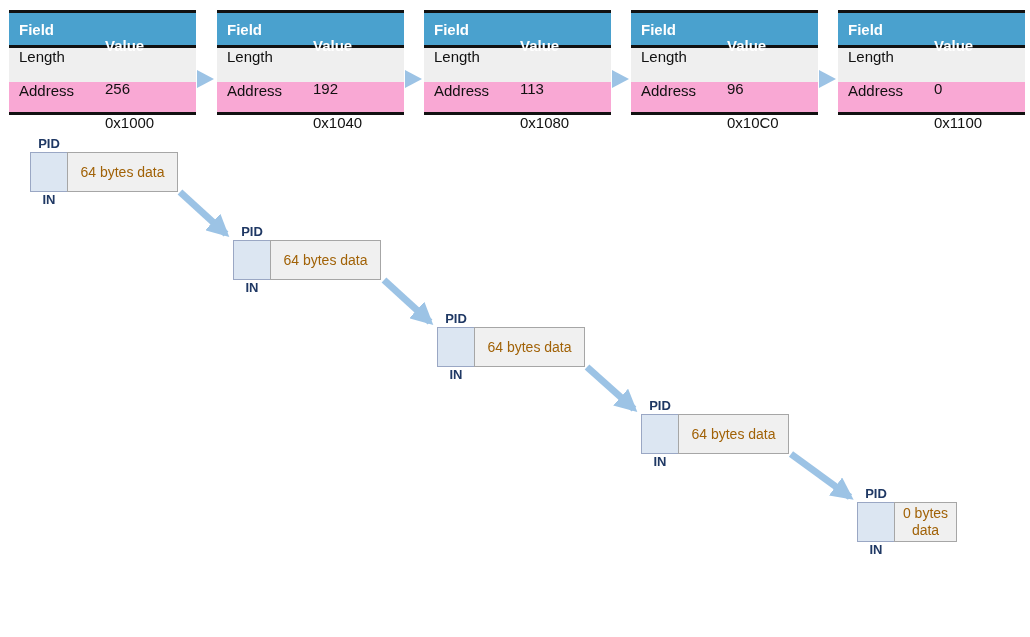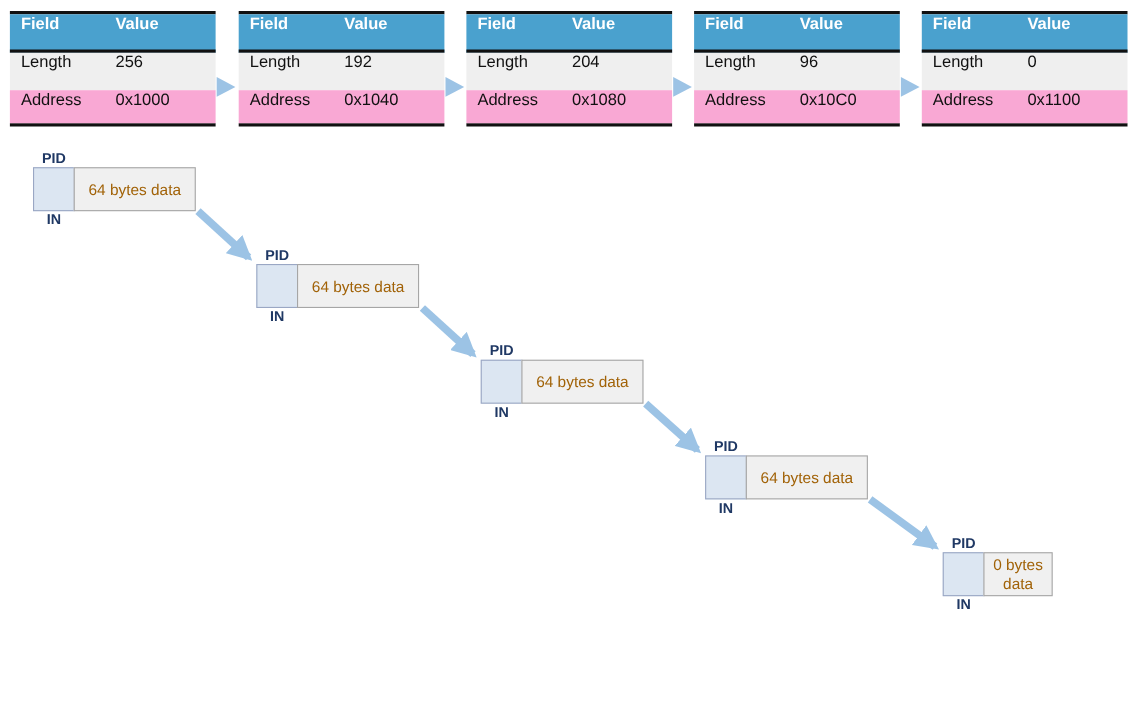--- a/index.html
+++ b/index.html
@@ -25,31 +25,31 @@
     position: absolute;
     top: 10px;
     width: 187px;
     border-top: 3px solid #111;
     border-bottom: 3px solid #111;
     font-size: 15px;
     color: #111;
   }
   .thead {
     display: flex;
-    align-items: flex-start;
+    align-items: center;
     height: 32px;
     background: var(--header-blue, #4AA1CE);
     border-bottom: 3px solid #111;
     color: #fff;
     font-weight: bold;
   }
   .trow { display: flex; align-items: flex-start; height: 34px; background: var(--row-stripe, #EFEFEF); }
   .trow.white { height: 30px; background: #f9a8d4; }
   .cell-field { width: 76px; padding-left: 10px; }
-  .cell-value { flex: 1; padding-left: 10px; }
+  .cell-value { flex: 1; padding-left: 10px; margin-top: 32px; }
 
   
   .tri {
     position: absolute;
     top: 70px;
     width: 0; height: 0;
     border-left: 17px solid var(--arrow-blue, #9CC3E5);
     border-top: 9px solid transparent;
     border-bottom: 9px solid transparent;
   }
@@ -144,21 +144,21 @@
     </div>
   </div>
 
   <div class="qtable" style="left:424px">
     <div class="thead">
       <span class="cell-field">Field</span>
       <span class="cell-value">Value</span>
     </div>
     <div class="trow">
       <span class="cell-field">Length</span>
-      <span class="cell-value">204</span>
+      <span class="cell-value">113</span>
     </div>
     <div class="trow white">
       <span class="cell-field">Address</span>
       <span class="cell-value">0x1080</span>
     </div>
   </div>
 
   <div class="qtable" style="left:631px">
     <div class="thead">
       <span class="cell-field">Field</span>

